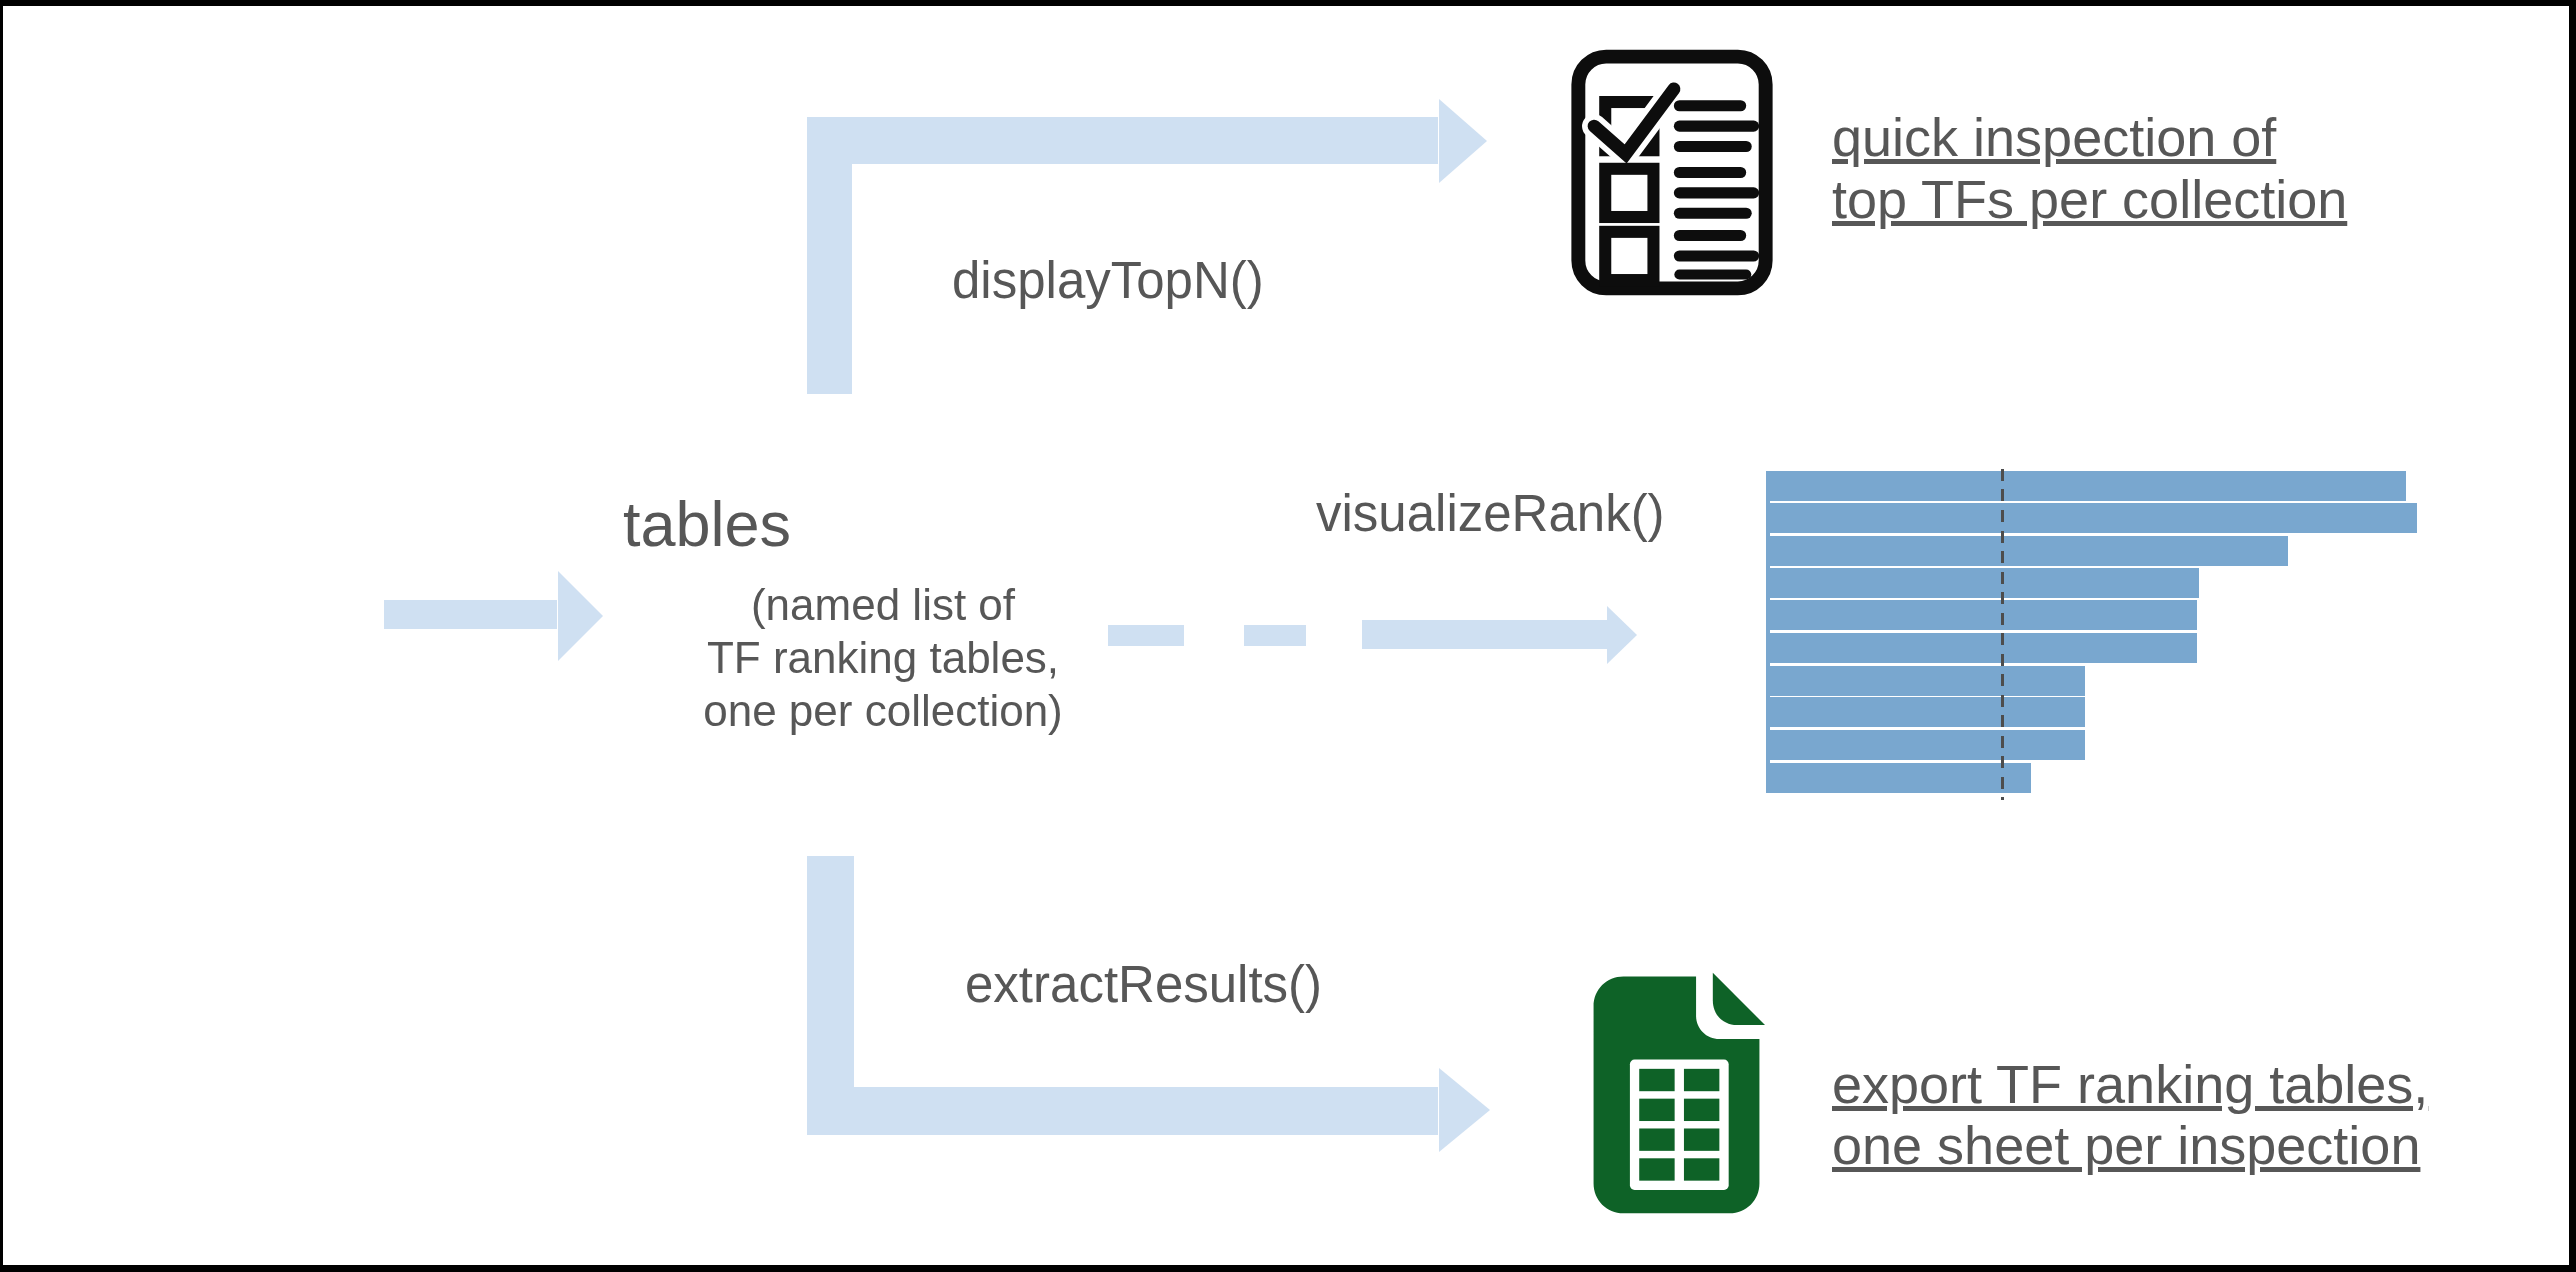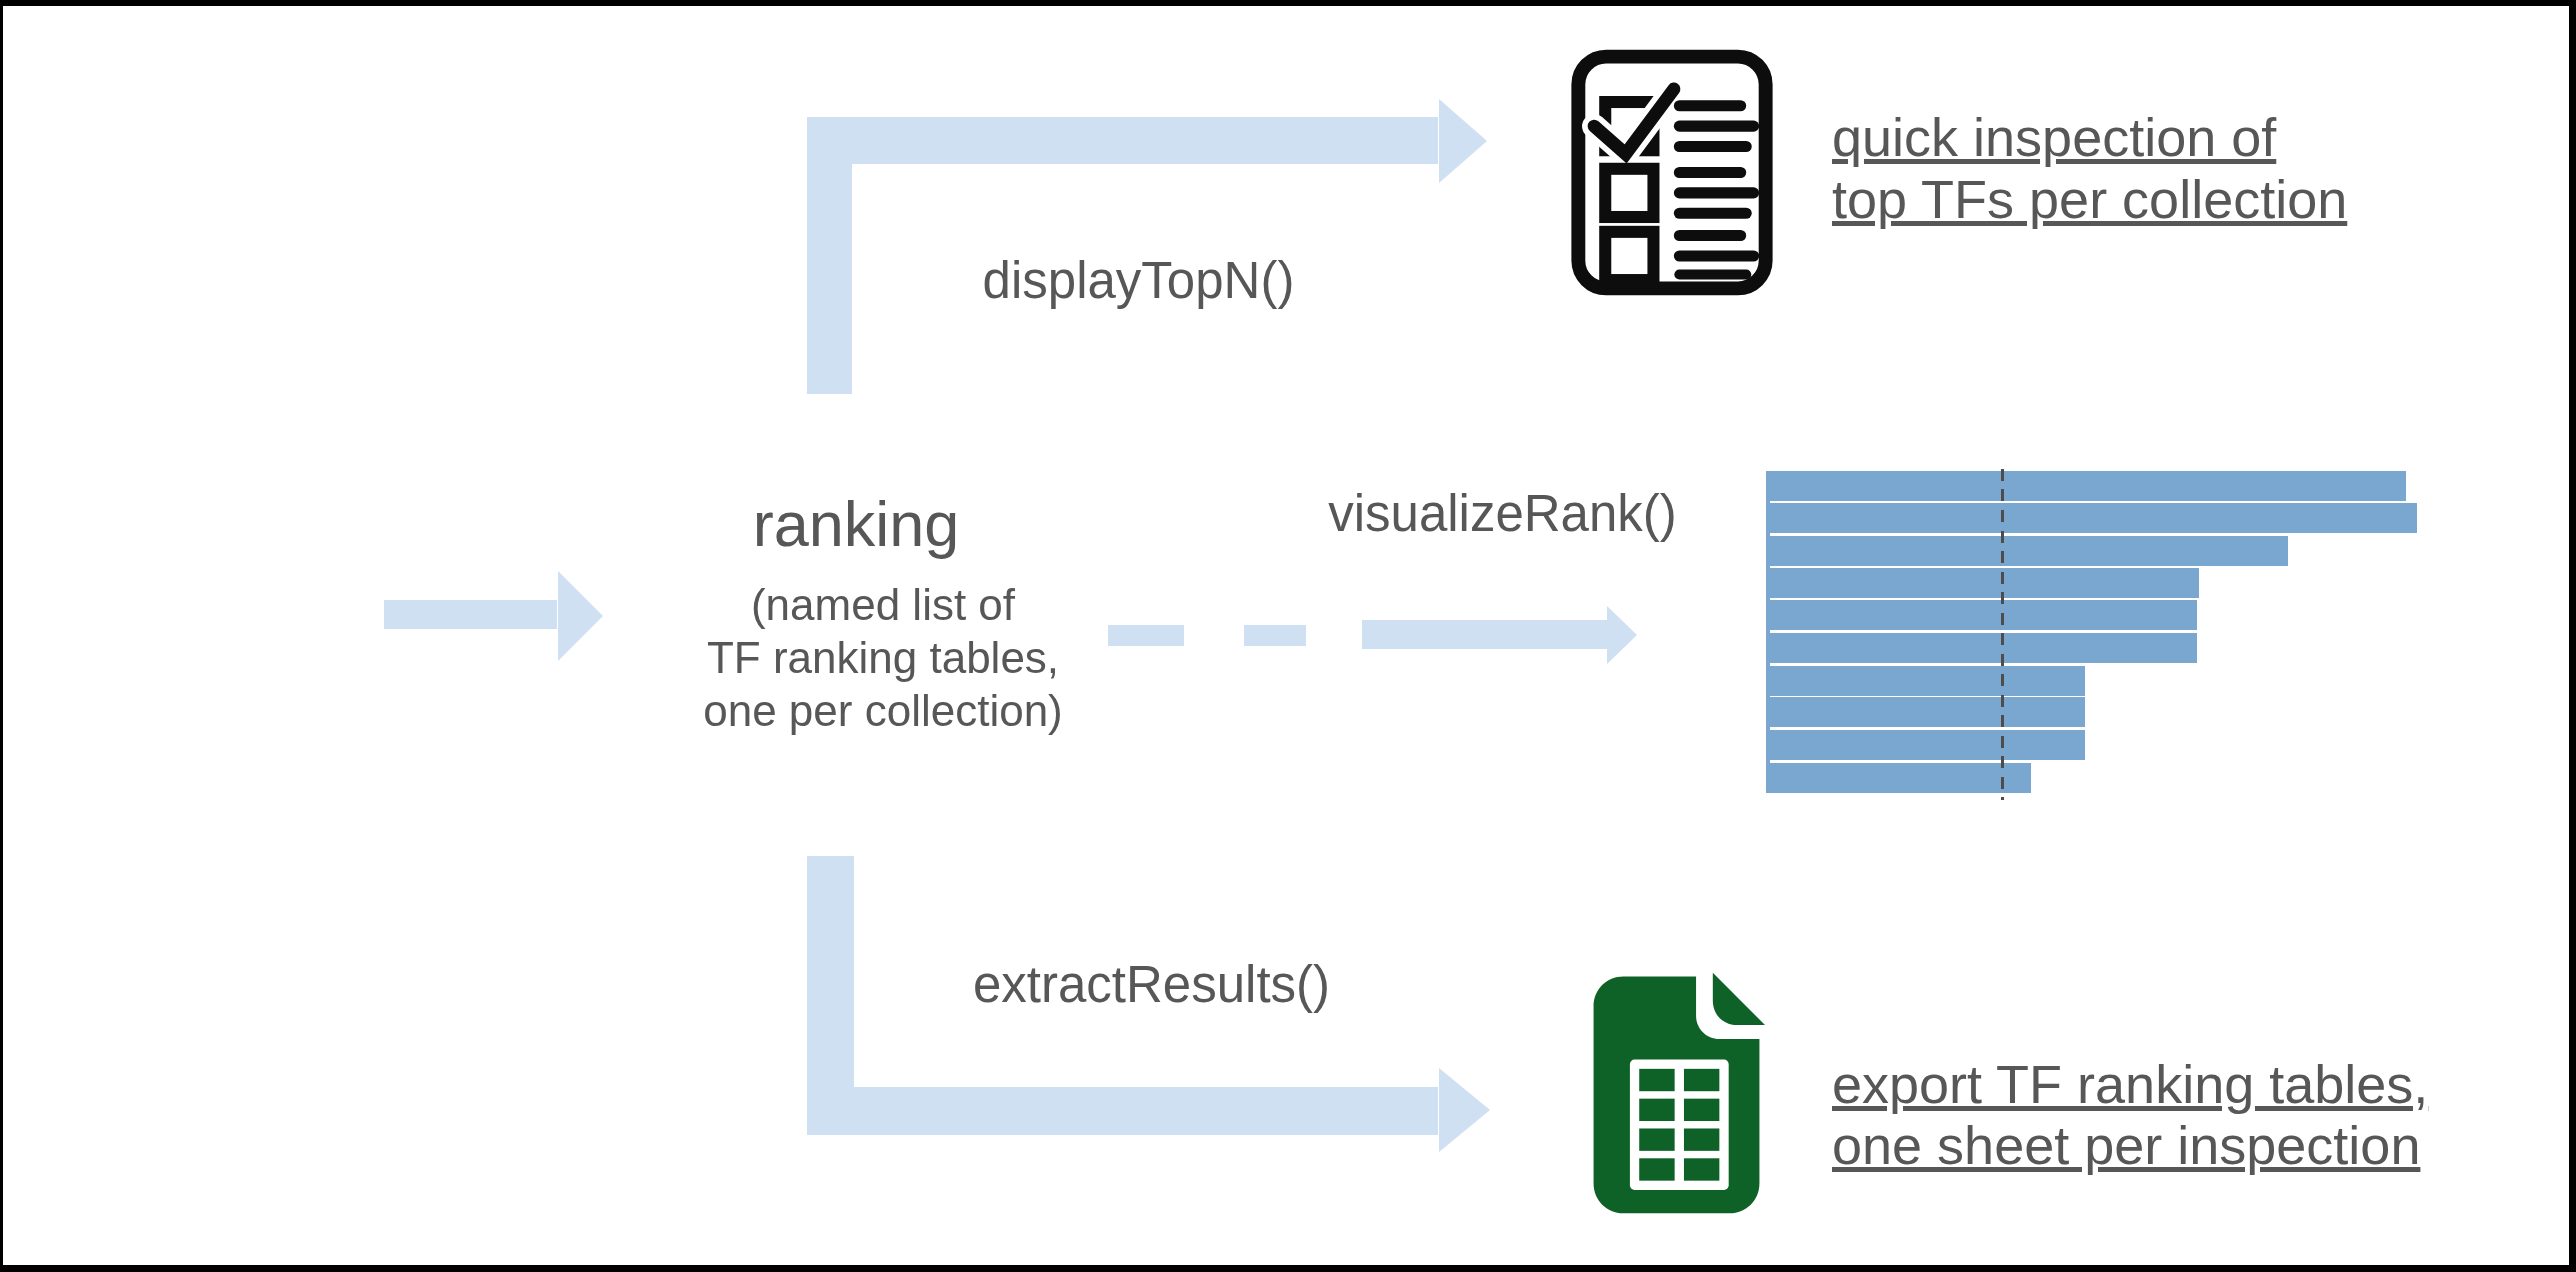--- a/index.html
+++ b/index.html
@@ -1,19 +1,19 @@
 <!DOCTYPE html>
 <html style="font-size:15px"><head>
 <meta charset="utf-8">
 <style>
   html,body{margin:0;padding:0;background:#ffffff;}
   #stage{position:relative;width:2576px;height:1273px;background:#ffffff;overflow:hidden;
          font-family:"Liberation Sans","DejaVu Sans",sans-serif;color:#575757;}
   .abs{position:absolute;}
-  .ctr{text-align:center;transform:translateY(-50%);}
+  .ctr{transform:translateY(-50%);}
   
   .arrow-band{position:absolute;background:#cfe0f2;}
   .head{position:absolute;width:0;height:0;}
   
   .t-gene{font-size:69px;}
   .t-func{font-size:51px;}
   .t-results{font-size:63px;}
   .t-sub{font-size:44px;line-height:53px;}
   .t-out{font-size:54px;line-height:62px;text-decoration:underline;}
   
@@ -31,21 +31,21 @@
 
   <div class="edge" style="left:0;top:0;width:2576px;height:5.6px;"></div>
   <div class="edge" style="left:0;top:1265px;width:2576px;height:7.5px;"></div>
   <div class="edge" style="left:0;top:0;width:2.8px;height:1273px;"></div>
   <div class="edge" style="left:2569px;top:0;width:6.5px;height:1273px;"></div>
 
 
   <div class="arrow-band" style="left:384px;top:600px;width:173px;height:29px;"></div>
   <div class="head" style="left:558px;top:571px;border-left:45px solid #cfe0f2;border-top:45px solid transparent;border-bottom:45px solid transparent;"></div>
 
-  <div class="abs ctr t-results" style="left:623px;top:524px;width:466px;">ranking</div>
+  <div class="abs ctr t-results" style="left:623px;top:524px;width:466px;">tables</div>
   <div class="abs t-sub" style="left:650px;top:578px;width:466px;text-align:center;">
     <div>(named list of</div>
     <div>TF ranking tables,</div>
     <div>one per collection)</div>
   </div>
 
   <div class="arrow-band" style="left:807px;top:117px;width:45px;height:277px;"></div>
   <div class="arrow-band" style="left:807px;top:117px;width:631px;height:47px;"></div>
   <div class="head" style="left:1439px;top:99px;border-left:48px solid #cfe0f2;border-top:42px solid transparent;border-bottom:42px solid transparent;"></div>
   <div class="abs ctr t-func" style="left:952px;top:280px;width:373px;">displayTopN()</div>

